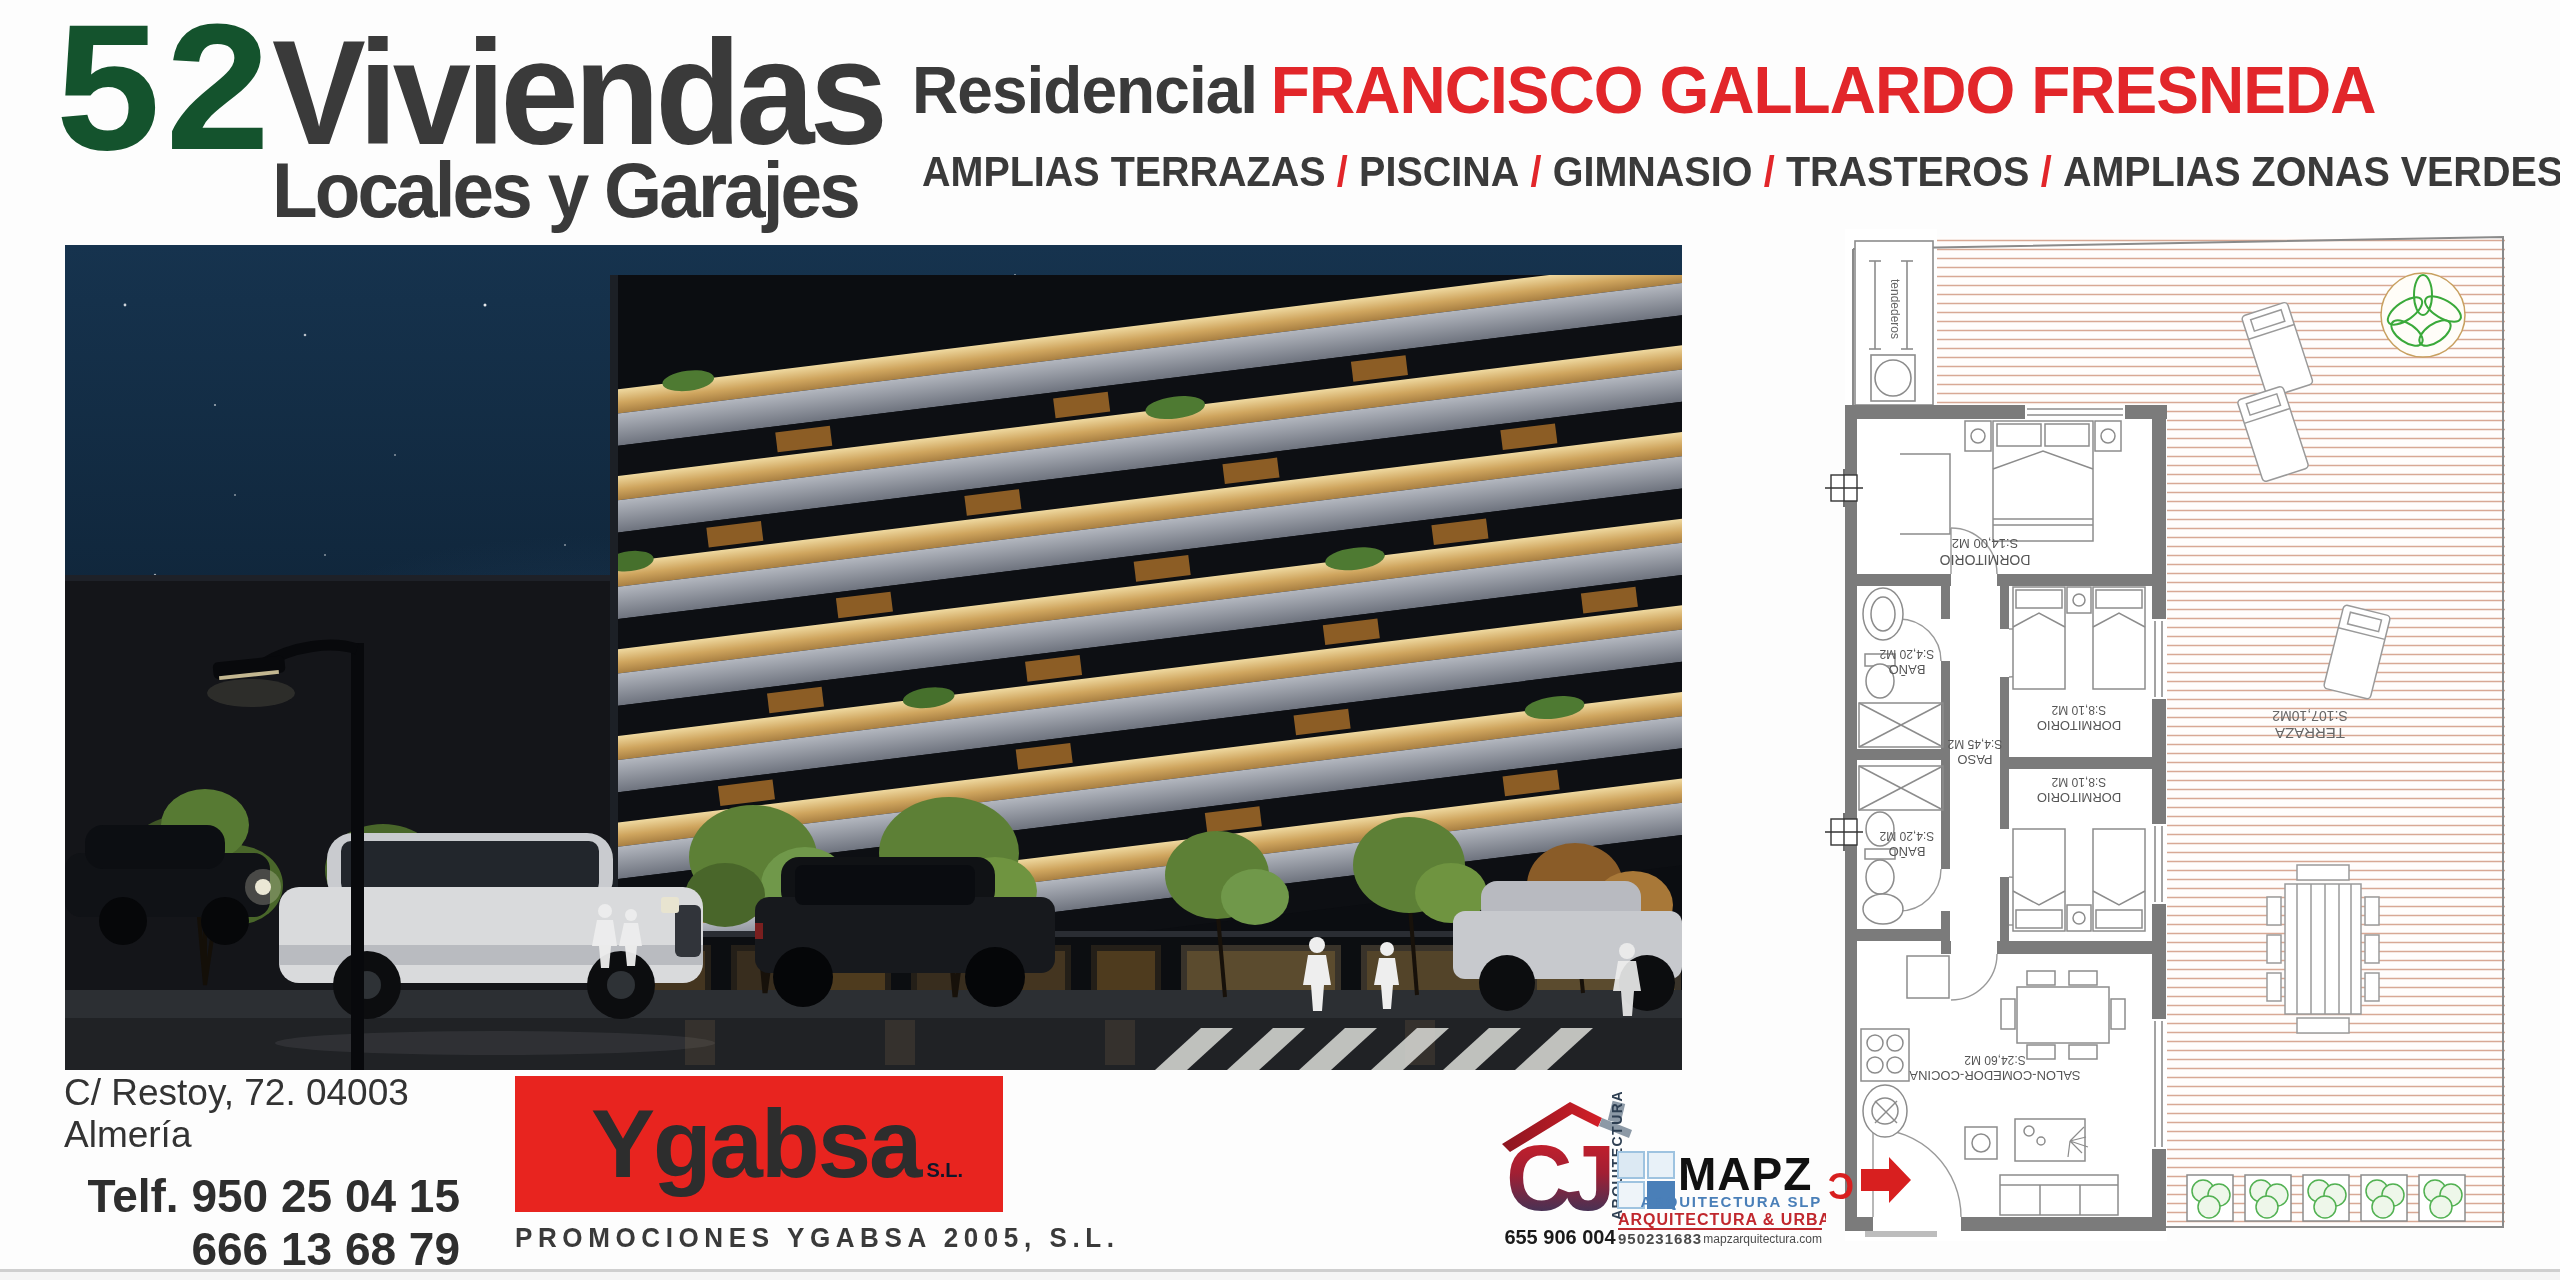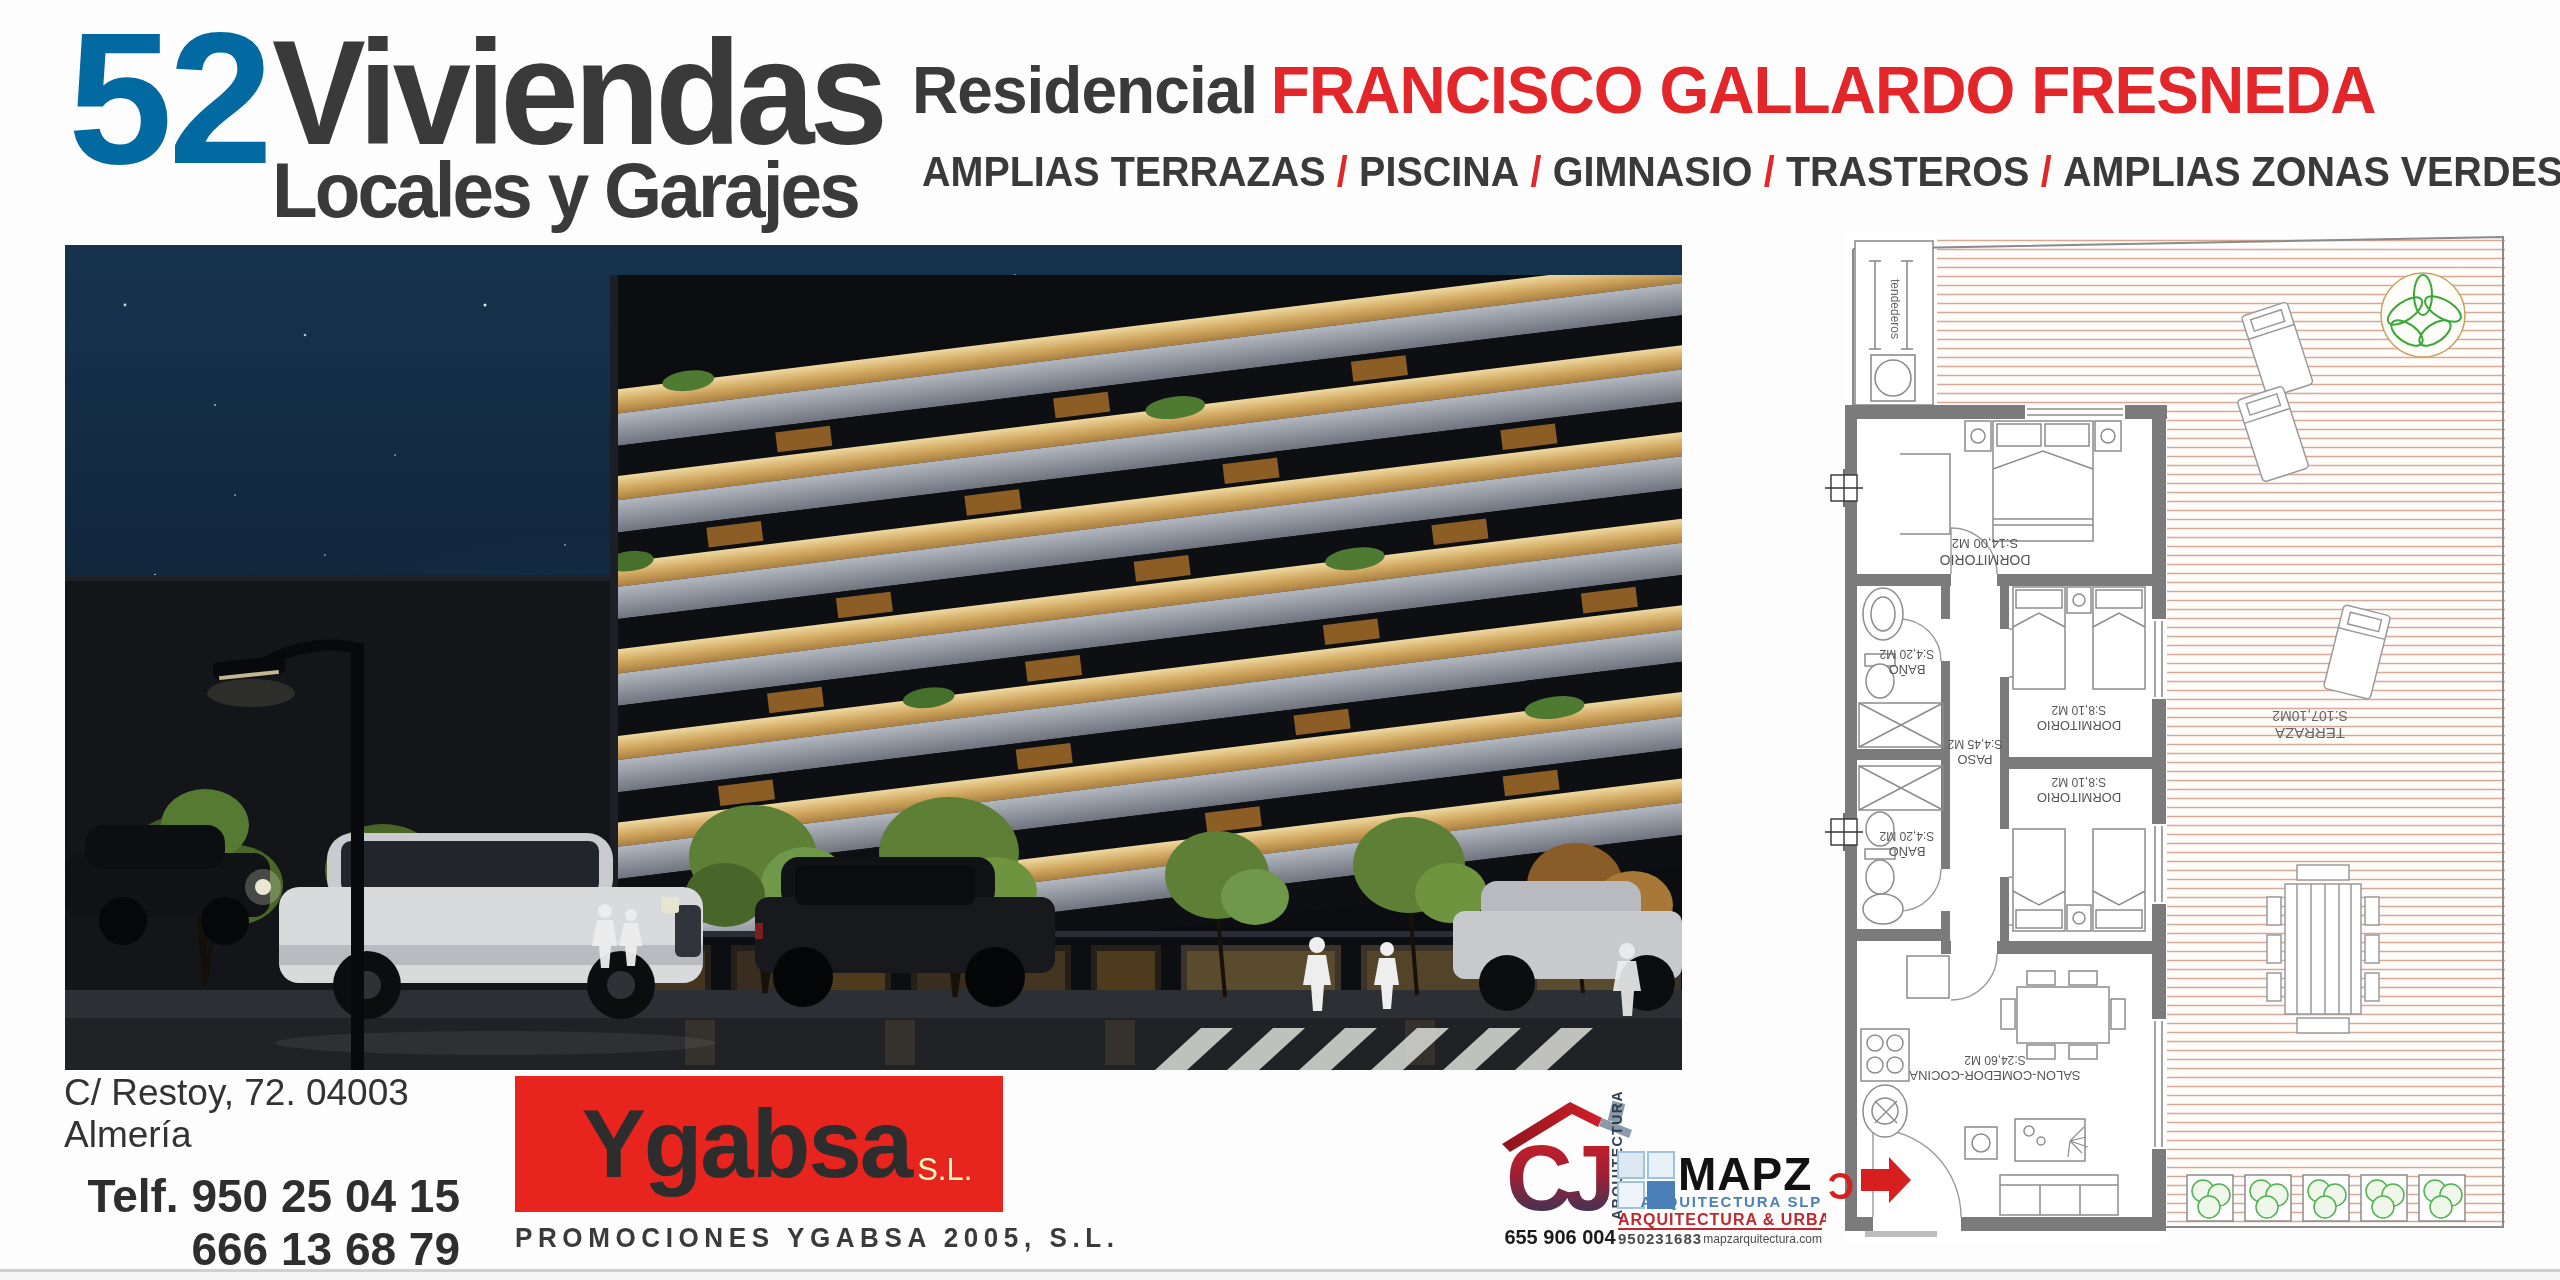--- a/index.html
+++ b/index.html
@@ -1,40 +1,40 @@
 <!DOCTYPE html>
 <html><head>
 <meta charset="utf-8">
 <style>
   html,body{margin:0;padding:0;background:#ffffff;}
   #canvas{position:relative;width:2560px;height:1280px;background:#fdfdfd;overflow:hidden;
           font-family:"Liberation Sans","DejaVu Sans",sans-serif;color:#3a3a3a;}
   .abs{position:absolute;}
   
-  .big52{left:68px;top:16px;font-size:188px;font-weight:700;line-height:.88;color:#0369a1;letter-spacing:-4px;}
+  .big52{left:52px;top:16px;font-size:188px;font-weight:700;line-height:.88;color:#14532d;letter-spacing:-4px;font-family:Liberation Mono, monospace;}
   .viviendas{left:272px;top:30px;font-size:148px;font-weight:700;line-height:.85;color:#3a3a3a;
              letter-spacing:-5px;transform:scaleX(.95);transform-origin:left top;}
   .locales{left:272px;top:146px;font-size:77px;font-weight:700;color:#3a3a3a;letter-spacing:-3px;
            transform:scaleX(.97);transform-origin:left top;}
   .restitle{left:912px;top:52px;font-size:66px;font-weight:700;letter-spacing:-1px;white-space:nowrap;
             transform:scaleX(.97);transform-origin:left top;}
   .restitle .pfx{color:#3a3a3a;margin-right:14px;}
   .restitle .red{color:#e2262a;}
   .features{left:922px;top:148px;font-size:42px;font-weight:700;color:#3a3a3a;white-space:nowrap;
             transform:scaleX(.94);transform-origin:left top;letter-spacing:0px;}
   .features .sl{color:#e2262a;margin:0 12px;font-weight:700;}
   
   .contact{left:64px;top:1072px;width:396px;display:flex;flex-direction:column;}
   .contact .addr{font-size:37px;color:#333;margin-bottom:14px;}
   .contact .ph{font-size:46px;font-weight:700;color:#2e2e2e;text-align:right;line-height:1.15;}
   .contact .mail{font-size:39px;color:#333;margin-top:6px;}
   .ybox{left:515px;top:1076px;width:452px;height:136px;background:#e8241f;display:flex;
         align-items:center;justify-content:center;padding-left:36px;}
   .ybox .brand{font-size:96px;font-weight:700;color:#2d2d2d;letter-spacing:-2px;line-height:1;}
-  .ybox .sl{font-size:31px;font-weight:400;color:#fef9c3;margin-left:6px;margin-top:52px;}
+  .ybox .sl{font-size:20px;font-weight:700;color:#0f172a;margin-left:6px;margin-top:52px;}
   .ytag{left:515px;top:1222px;width:452px;text-align:center;font-size:28px;font-weight:700;
         letter-spacing:6px;color:#3a3a3a;white-space:nowrap;transform:scaleX(.93);transform-origin:left top;}
   .atico{left:1122px;top:1088px;width:240px;text-align:center;color:#d9262b;font-weight:700;
          font-size:54px;line-height:1.22;}
   .botline{left:0;top:1269px;width:2560px;height:3px;background:#cfcfcf;}
   .botstrip{left:0;top:1272px;width:2560px;height:8px;background:#f5f5f5;}
   svg text{font-family:"Liberation Sans","DejaVu Sans",sans-serif;}
 </style>
 </head>
 <body>

